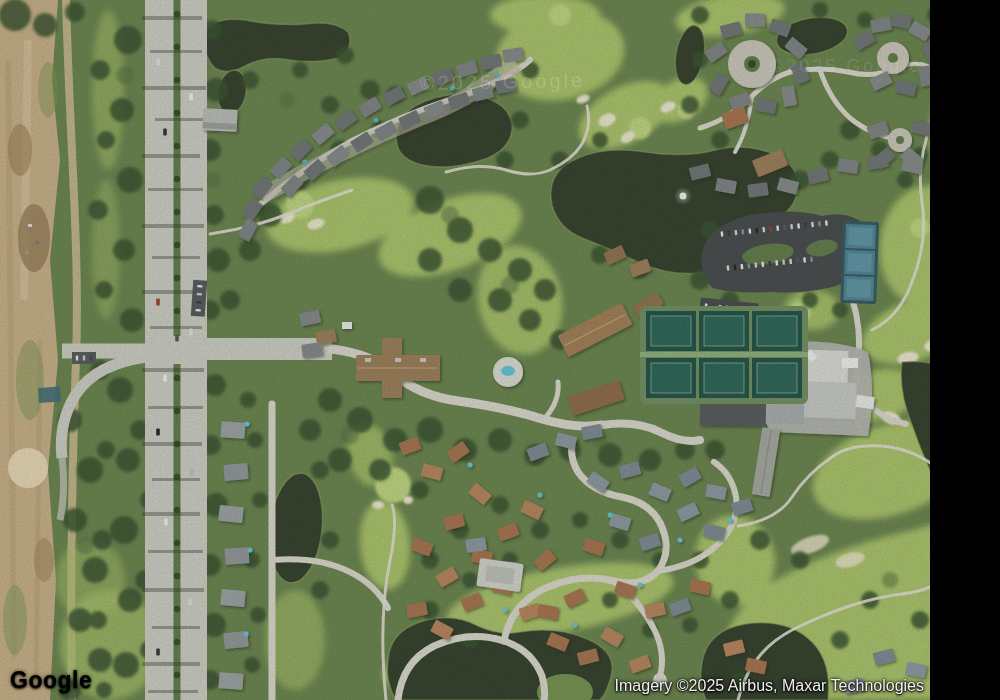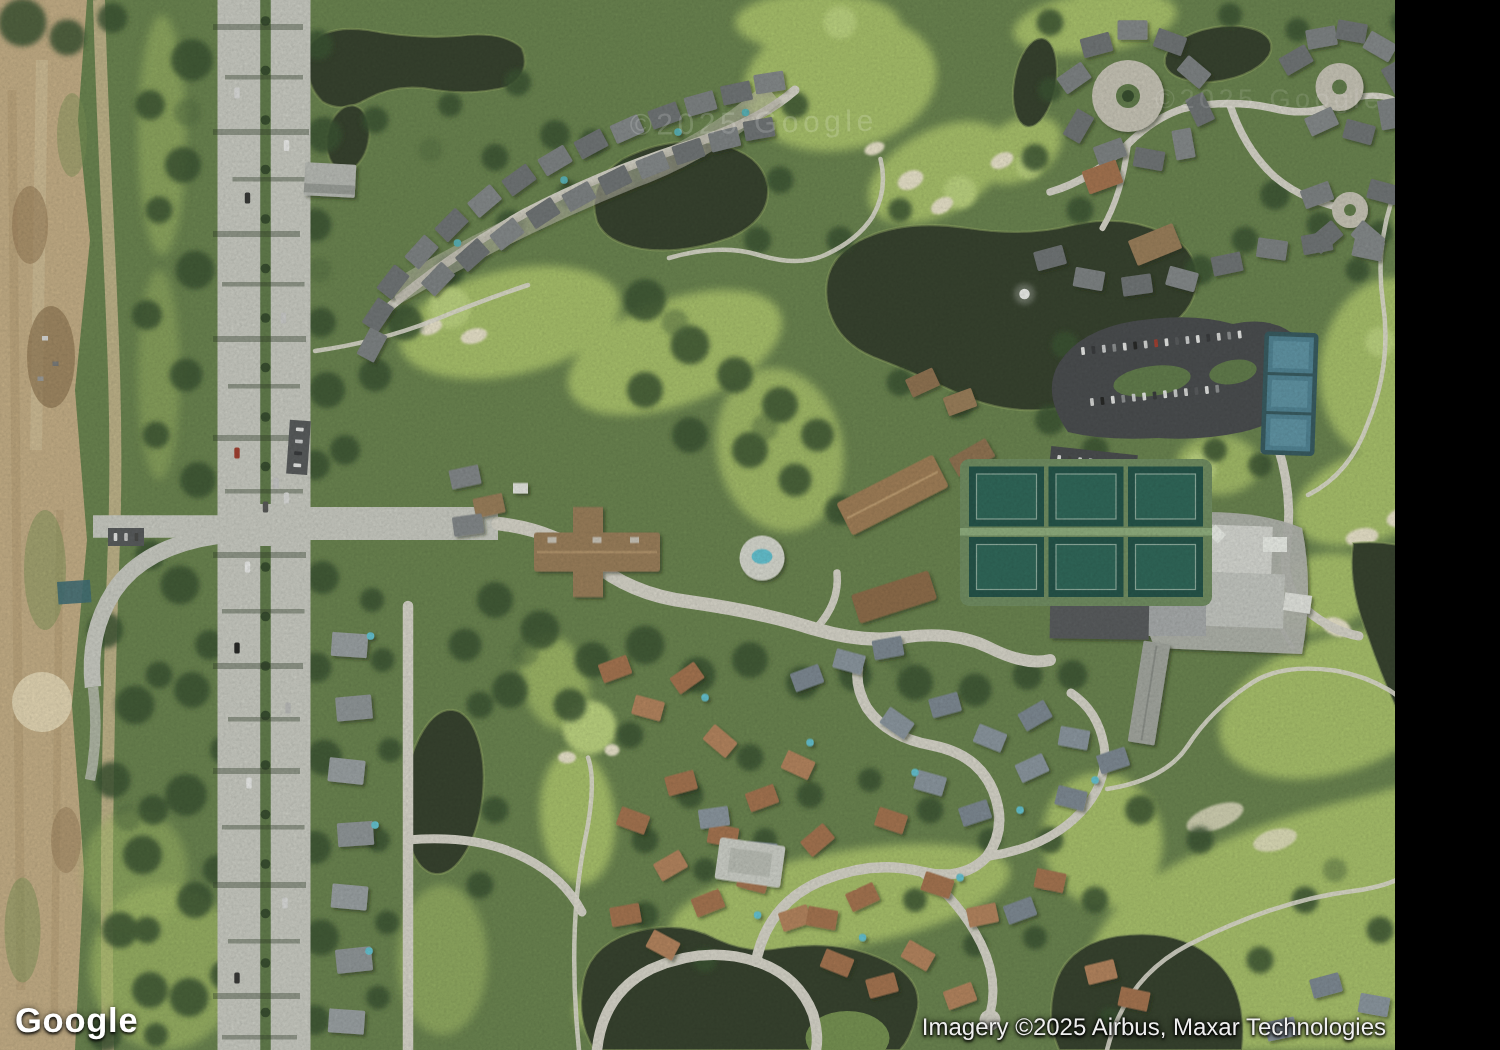--- a/index.html
+++ b/index.html
@@ -1,19 +1,19 @@
 <!DOCTYPE html>
 <html style="--vegetation: #6d8751; --tree: #374f2e; --fairway: #a8c169; --green: #bdd47f; --water: #323d2a; --dirt: #c6ae86; --road: #cbccc5; --path: #d9d6cc; --roof_gray: #75797c; --roof_light: #9aa0a4; --roof_terracotta: #a5714e; --roof_blue: #7b8793; --roof_brown: #9a7b58; --tennis: #1f5047; --tennis_blue: #4e8295; --parking: #46484c; --bunker: #ece5cd; --pool: #62c3d4; --building_white: #d8d9d5;"><head>
 <meta charset="utf-8">
 <style>
   html,body{margin:0;padding:0;background:#000;}
   .map-root{position:relative;width:930px;height:700px;overflow:hidden;
     font-family:"Liberation Sans",sans-serif;background:var(--vegetation,#6d8751);}
   .map-root svg{display:block;position:absolute;inset:0;}
-  .google-logo{position:absolute;left:10px;bottom:6px;color:#ffffff;font-size:23px;
+  .google-logo{position:absolute;left:10px;bottom:6px;color:#000000;font-size:23px;
     font-weight:700;letter-spacing:.5px;
     text-shadow:0 1px 2px rgba(0,0,0,.85),0 0 4px rgba(0,0,0,.6);cursor:pointer;user-select:none;}
   .attribution{position:absolute;right:6px;bottom:5px;color:#efefef;font-size:16px;
     text-shadow:0 0 2px #000,0 1px 2px #000,0 0 4px #000;user-select:none;}
 </style>
 </head>
 <body>
 
 <div class="map-root">
 <svg width="1000" height="700" viewBox="0 0 1000 700" xmlns="http://www.w3.org/2000/svg">

